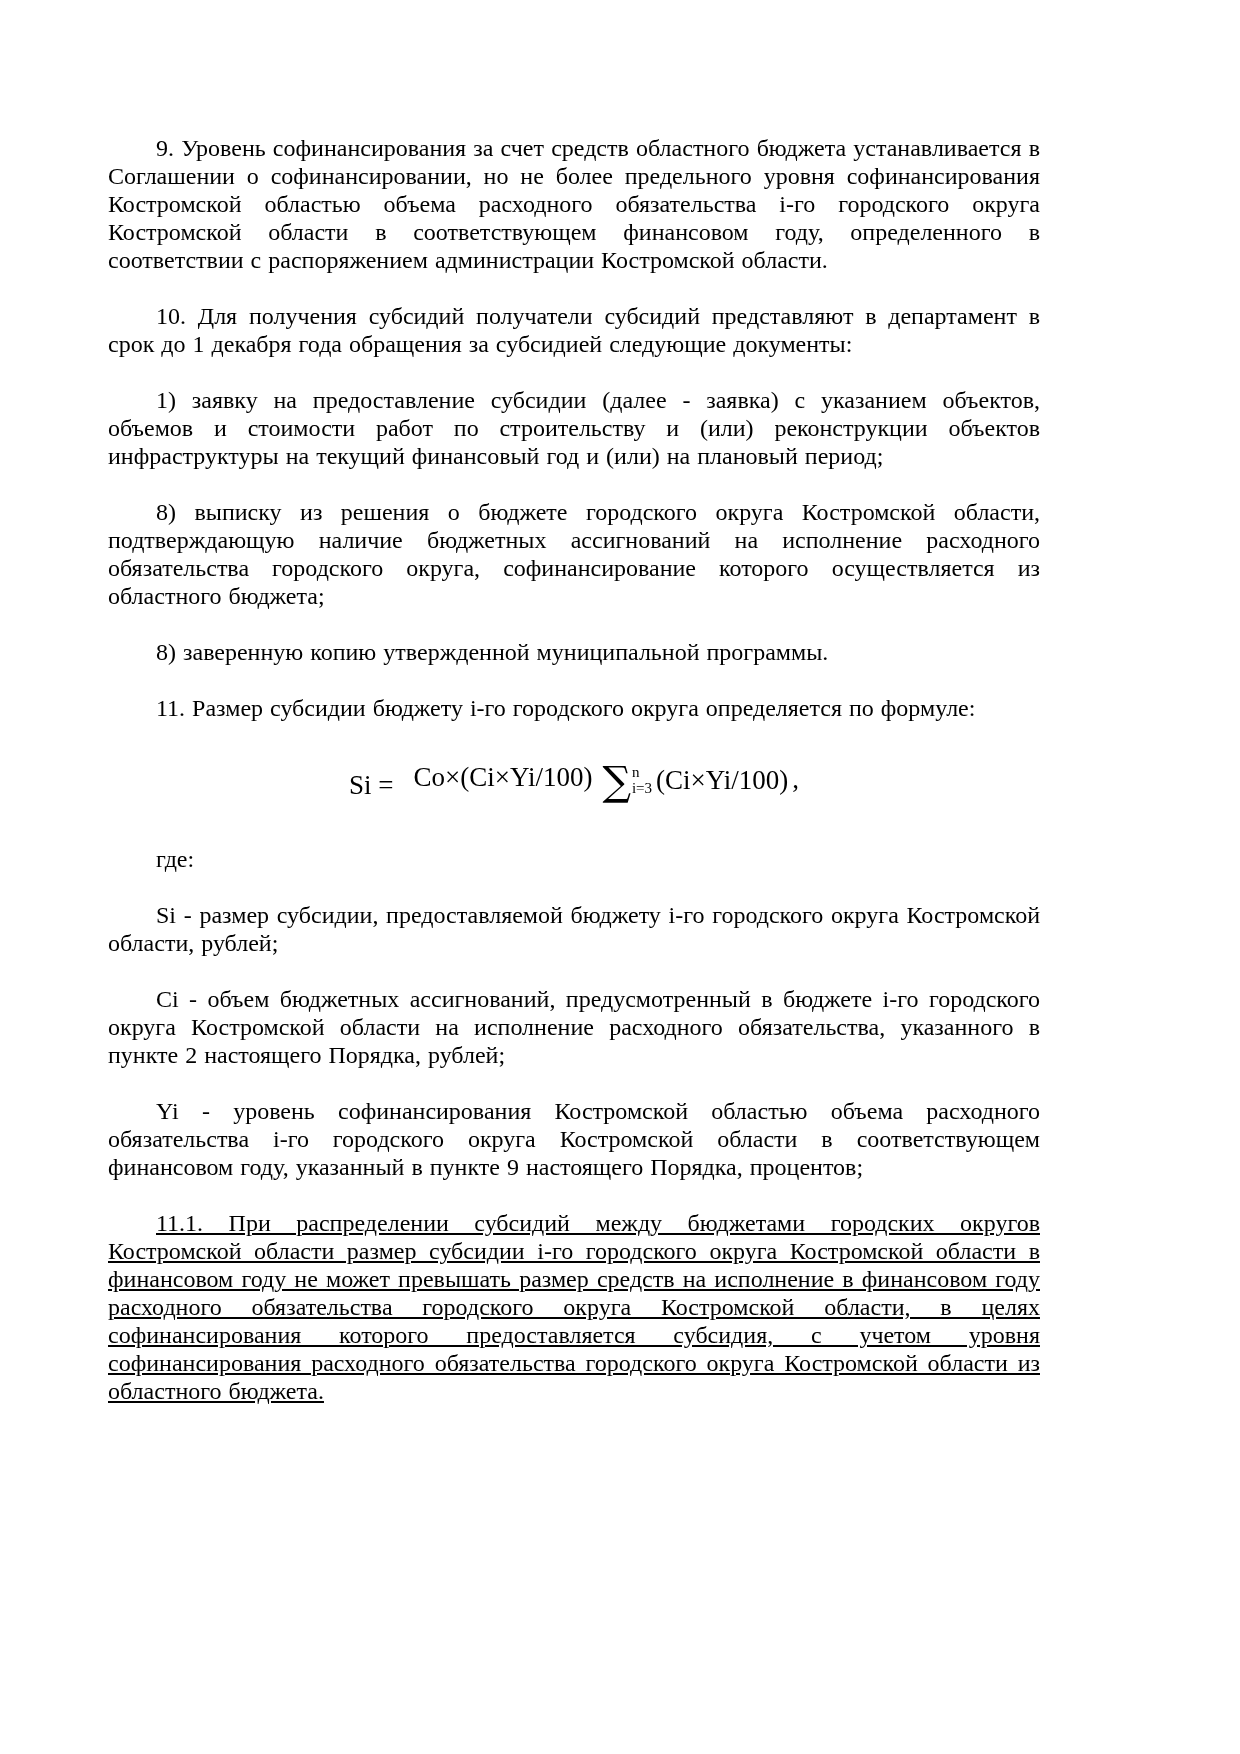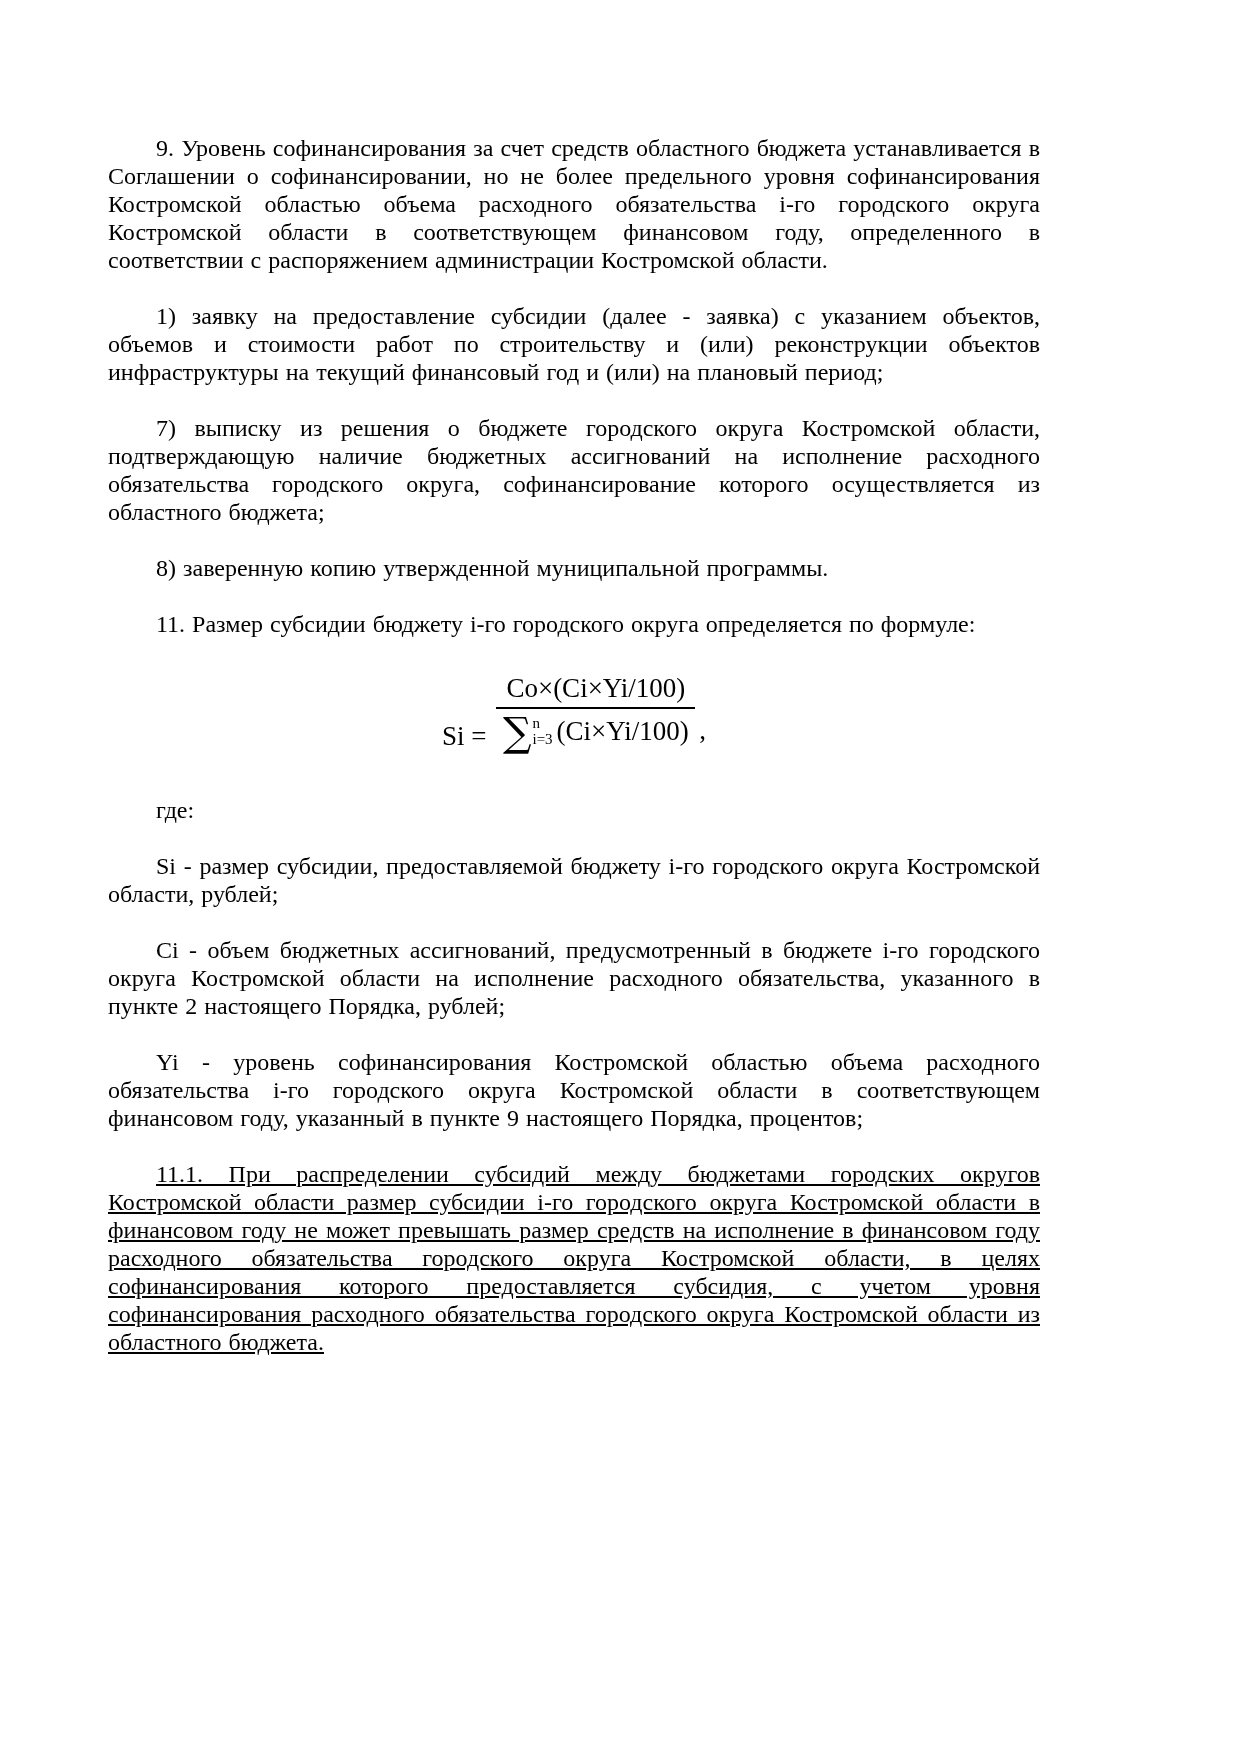--- a/index.html
+++ b/index.html
@@ -38,21 +38,21 @@
     margin: 36px 0 44px 0;
     font-size: 27px;
     line-height: 1.1;
   }
   .f-lhs {
     margin-right: 10px;
     white-space: nowrap;
   }
   .frac {
     display: inline-flex;
-    flex-direction: column;
+    flex-direction: row;
     align-items: center;
     vertical-align: middle;
   }
   .frac .num {
     padding: 0 10px 3px 10px;
     white-space: nowrap;
   }
   .frac .bar {
     align-self: stretch;
     border-top: 2px solid #000;
@@ -84,24 +84,25 @@
     padding-bottom: 6px;
   }
 </style>
 </head>
 <body>
 
 <div class="page">
 
   <p class="para">9. Уровень софинансирования за счет средств областного бюджета устанавливается в Соглашении о софинансировании, но не более предельного уровня софинансирования Костромской областью объема расходного обязательства i-го городского округа Костромской области в соответствующем финансовом году, определенного в соответствии с распоряжением администрации Костромской области.</p>
 
+  <p class="para">10. Для получения субсидий получатели субсидий представляют в департамент в срок до 1 декабря года обращения за субсидией следующие документы:</p>
 
   <p class="para">1) заявку на предоставление субсидии (далее - заявка) с указанием объектов, объемов и стоимости работ по строительству и (или) реконструкции объектов инфраструктуры на текущий финансовый год и (или) на плановый период;</p>
 
-  <p class="para">7) выписку из решения о бюджете городского округа Костромской области, подтверждающую наличие бюджетных ассигнований на исполнение расходного обязательства городского округа, софинансирование которого осуществляется из областного бюджета;</p>
+  <p class="para">8) выписку из решения о бюджете городского округа Костромской области, подтверждающую наличие бюджетных ассигнований на исполнение расходного обязательства городского округа, софинансирование которого осуществляется из областного бюджета;</p>
 
   <p class="para">8) заверенную копию утвержденной муниципальной программы.</p>
 
   <p class="para">11. Размер субсидии бюджету i-го городского округа определяется по формуле:</p>
 
   <div class="formula">
     <span class="f-lhs">Si =</span>
     <span class="frac">
       <span class="num">Co×(Ci×Yi/100)</span>
       <span class="bar"></span>

